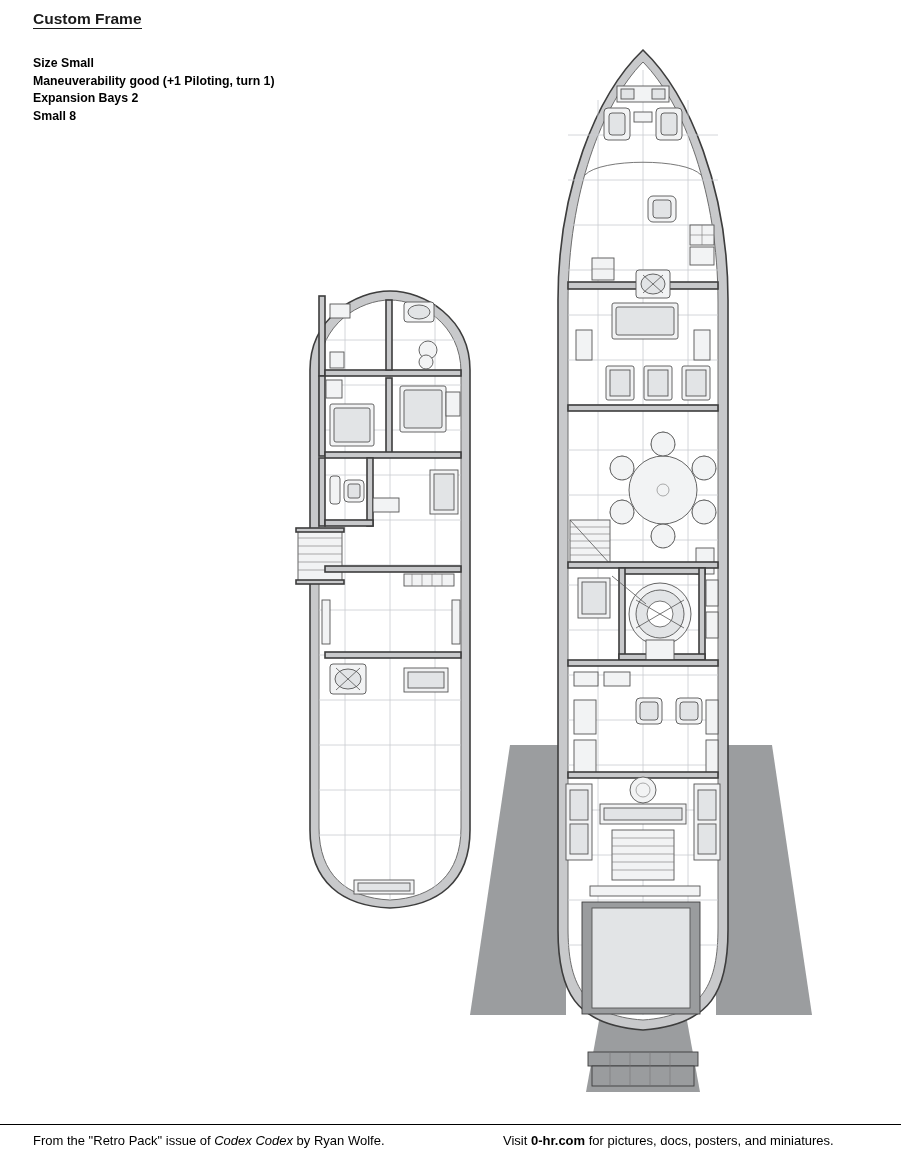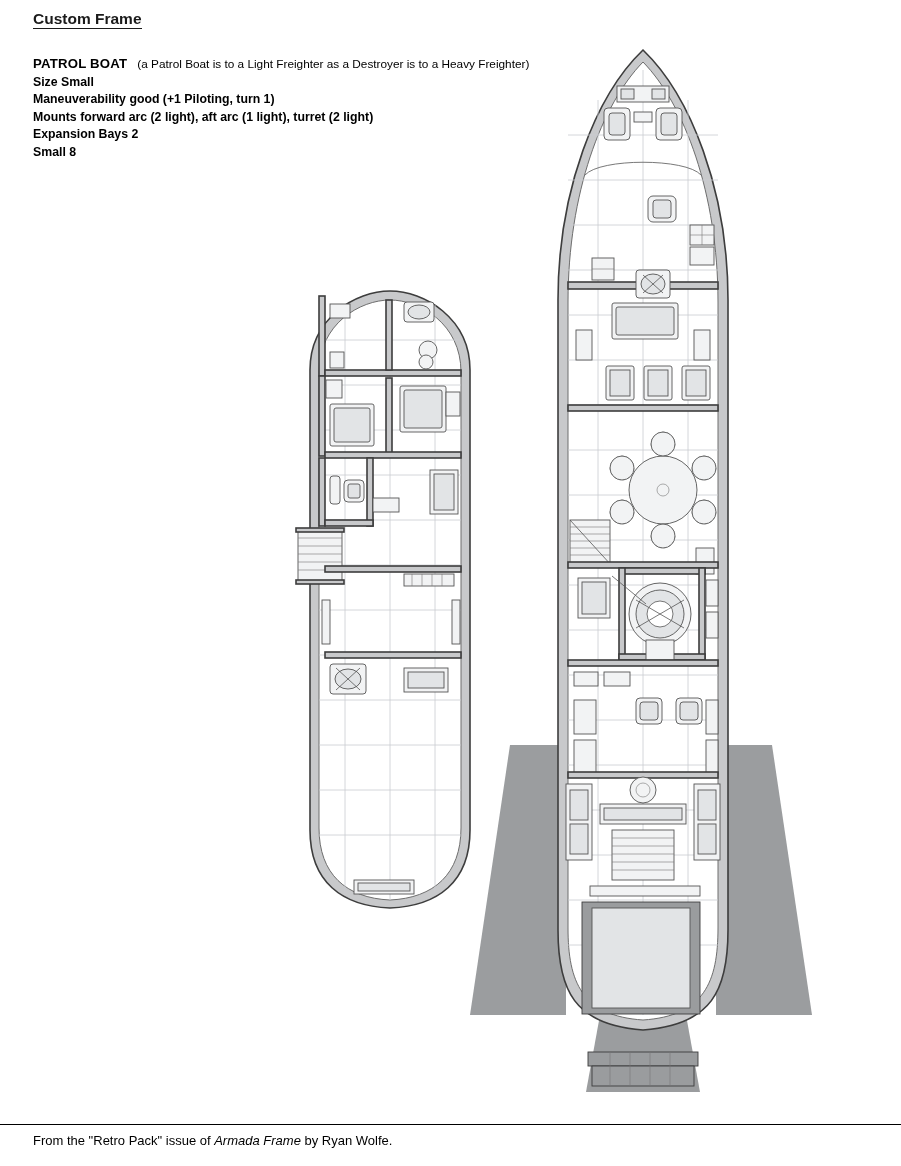--- a/index.html
+++ b/index.html
@@ -102,33 +102,26 @@
 </style>
 </head>
 <body>
 
 <div class="page">
 
   <div class="doc-title">Custom Frame</div>
 
   <div class="statblock">
     <div class="statline">
-      <span class="ship-name">PATROL BOAT</span><span class="ship-note">(a Patrol Boat is to a Light Freighter as a Destroyer is to a Heavy Freighter)</span>
-    </div>
-    <div class="statline">
       <span class="lbl">Size</span>
       <span class="val">Small</span>
     </div>
     <div class="statline">
       <span class="lbl">Maneuverability</span>
       <span class="val">good (+1 Piloting, turn 1)</span>
-    </div>
-    <div class="statline">
-      <span class="lbl">Mounts</span>
-      <span class="val">forward arc (2 light), aft arc (1 light), turret (2 light)</span>
     </div>
     <div class="statline">
       <span class="lbl">Expansion Bays 2</span>
     </div>
     <div class="statline">
       <span class="lbl">Small</span>
       <span class="val">8</span>
     </div>
   </div>
 
@@ -436,17 +429,20 @@
         <rect class="part2" x="408" y="672" width="36" height="16"></rect>
         <rect class="part" x="354" y="880" width="60" height="14"></rect>
         <rect class="part2" x="358" y="883" width="52" height="8"></rect>
       </g>
 
     </svg>
   </div>
 
   <div class="footer">
     <div class="footer-left">
-      <span>From the "Retro Pack" issue of </span><span class="ital">Armada Frame</span><span> by Ryan Wolfe.</span>
+      <span>From the "Retro Pack" issue of </span><span class="ital">Codex Codex</span><span> by Ryan Wolfe.</span>
+    </div>
+    <div class="footer-right">
+      <span>Visit  </span><span class="brand">0-hr.com</span><span>  for pictures, docs, posters, and miniatures.</span>
     </div>
   </div>
 
 </div>
 
 </body></html>

